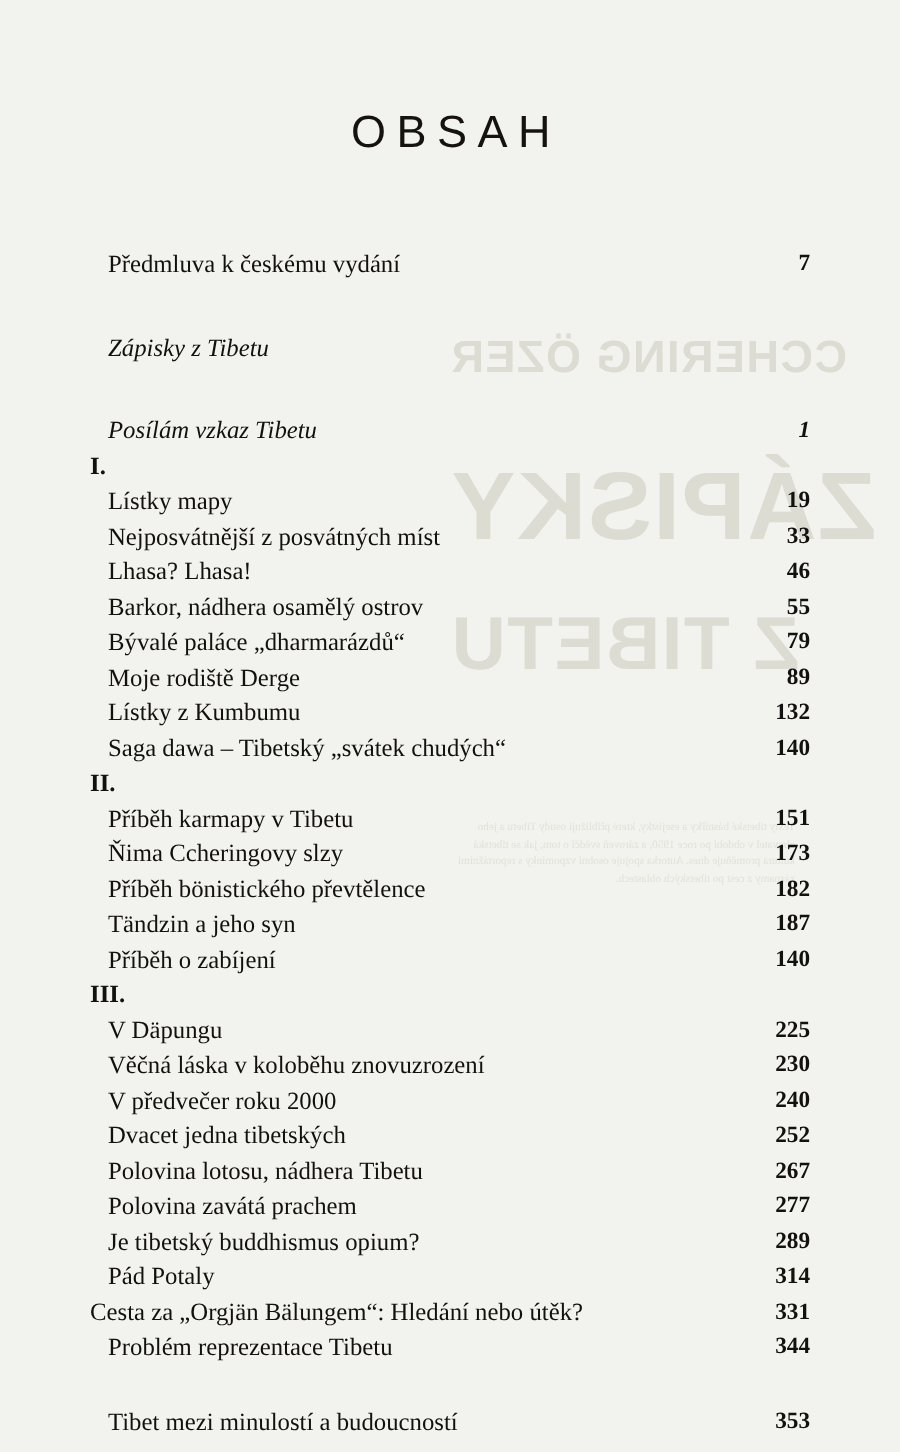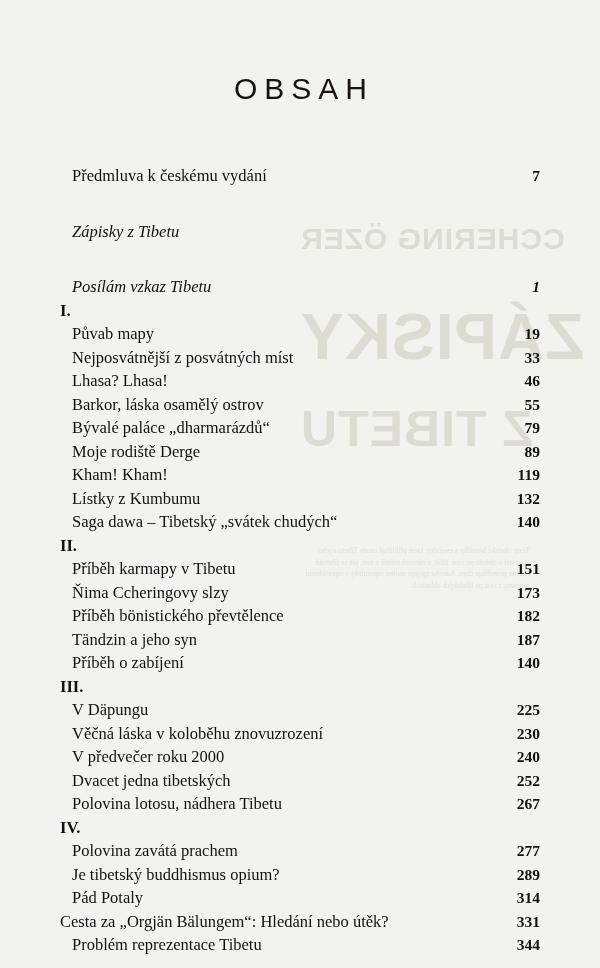--- a/index.html
+++ b/index.html
@@ -145,48 +145,44 @@
       </div>
       <div class="toc-row indent-1 gap-before">
         <span class="label">Posílám vzkaz Tibetu</span>
         <span class="page-num">1</span>
       </div>
       <div class="toc-row sect-head">
         <span class="label">I.</span>
         <span class="page-num"></span>
       </div>
       <div class="toc-row indent-1">
-        <span class="label">Půvab mapy</span>
+        <span class="label">Lístky mapy</span>
         <span class="page-num">19</span>
       </div>
       <div class="toc-row indent-1">
         <span class="label">Nejposvátnější z posvátných míst</span>
         <span class="page-num">33</span>
       </div>
       <div class="toc-row indent-1">
         <span class="label">Lhasa? Lhasa!</span>
         <span class="page-num">46</span>
       </div>
       <div class="toc-row indent-1">
-        <span class="label">Barkor, láska osamělý ostrov</span>
+        <span class="label">Barkor, nádhera osamělý ostrov</span>
         <span class="page-num">55</span>
       </div>
       <div class="toc-row indent-1">
         <span class="label">Bývalé paláce „dharmarázdů“</span>
         <span class="page-num">79</span>
       </div>
       <div class="toc-row indent-1">
         <span class="label">Moje rodiště Derge</span>
         <span class="page-num">89</span>
       </div>
       <div class="toc-row indent-1">
-        <span class="label">Kham! Kham!</span>
-        <span class="page-num">119</span>
-      </div>
-      <div class="toc-row indent-1">
         <span class="label">Lístky z Kumbumu</span>
         <span class="page-num">132</span>
       </div>
       <div class="toc-row indent-1">
         <span class="label">Saga dawa – Tibetský „svátek chudých“</span>
         <span class="page-num">140</span>
       </div>
       <div class="toc-row sect-head">
         <span class="label">II.</span>
         <span class="page-num"></span>
@@ -227,24 +223,20 @@
         <span class="label">V předvečer roku 2000</span>
         <span class="page-num">240</span>
       </div>
       <div class="toc-row indent-1">
         <span class="label">Dvacet jedna tibetských</span>
         <span class="page-num">252</span>
       </div>
       <div class="toc-row indent-1">
         <span class="label">Polovina lotosu, nádhera Tibetu</span>
         <span class="page-num">267</span>
-      </div>
-      <div class="toc-row sect-head">
-        <span class="label">IV.</span>
-        <span class="page-num"></span>
       </div>
       <div class="toc-row indent-1">
         <span class="label">Polovina zavátá prachem</span>
         <span class="page-num">277</span>
       </div>
       <div class="toc-row indent-1">
         <span class="label">Je tibetský buddhismus opium?</span>
         <span class="page-num">289</span>
       </div>
       <div class="toc-row indent-1">

